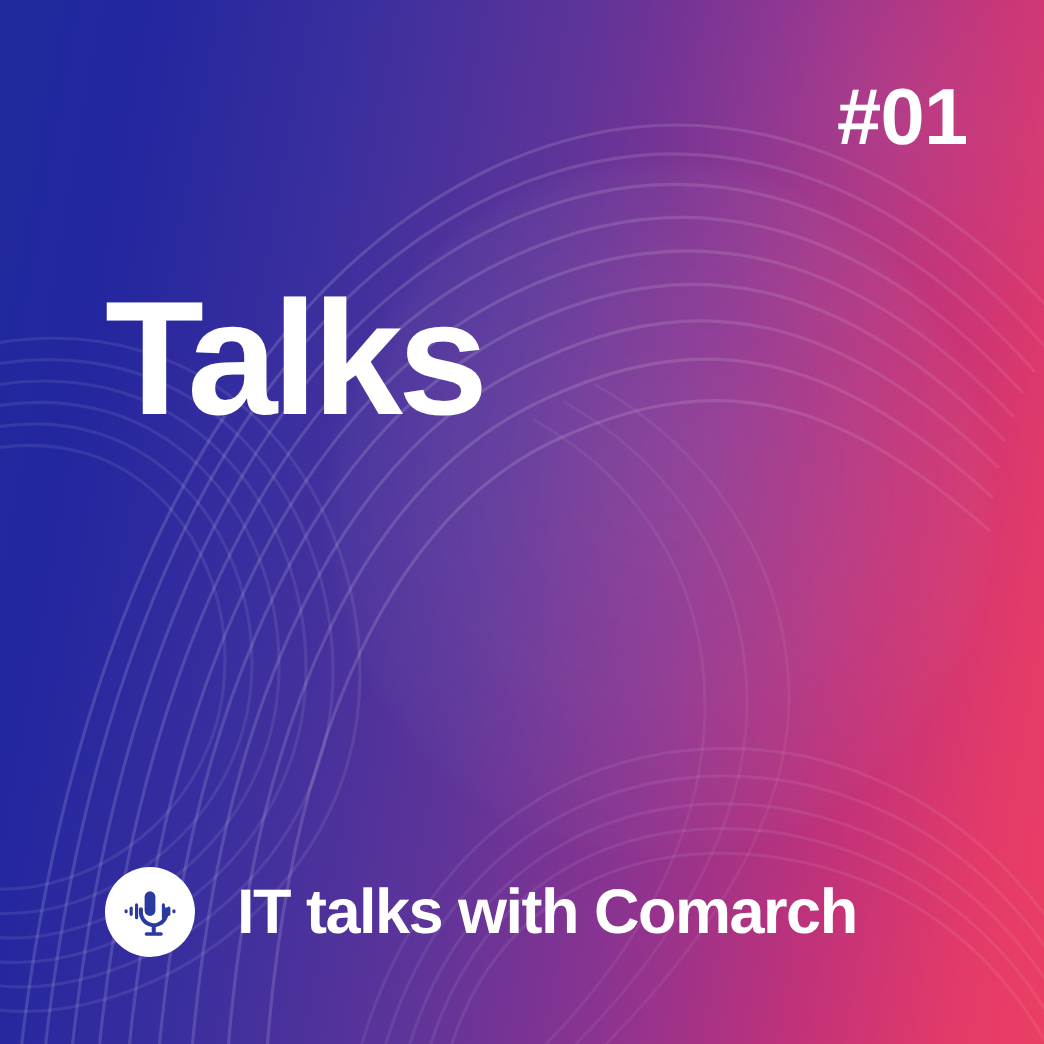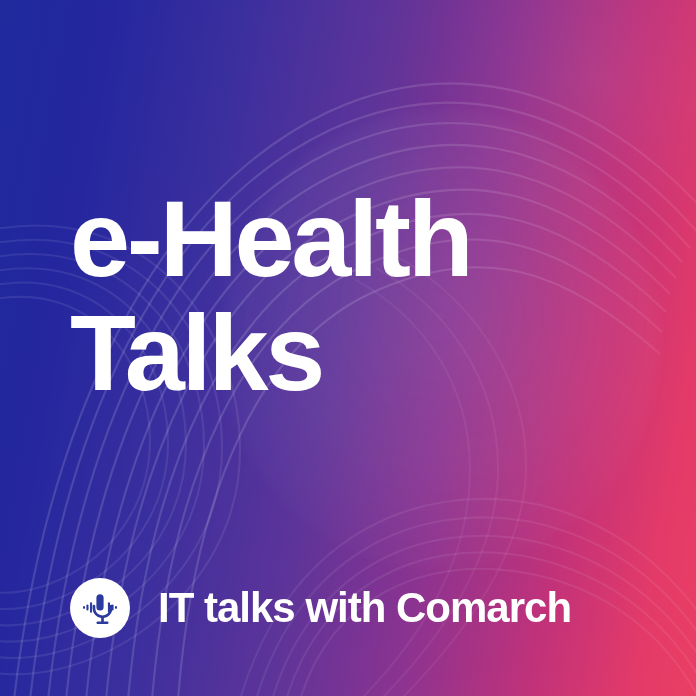--- a/index.html
+++ b/index.html
@@ -162,23 +162,23 @@
       <path d="M 240,700 C 286,540 412,480 536,504 C 642,528 708,606 748,700"></path>
     </g>
 
     <g fill="none" stroke="#ffffff" stroke-opacity="0.06" stroke-width="2">
       <path d="M 360,700 C 420,640 470,560 470,470 C 470,380 420,316 356,280"></path>
       <path d="M 380,700 C 444,636 498,554 498,468 C 498,376 444,306 376,268"></path>
       <path d="M 400,700 C 468,632 526,548 526,466 C 526,372 468,296 396,256"></path>
     </g>
   </svg>
 
+  <div class="episode">#01</div>
 
   <div class="title">
-    <span class="title-line">e-Health</span>
     <span class="title-line">Talks</span>
   </div>
 
   <div class="footer">
     <div class="mic-badge">
       <svg width="42" height="42" viewBox="0 0 42 42" aria-hidden="true">
         <g fill="#2b3a9e">
           <rect x="17.4" y="7.2" width="7.2" height="16.4" rx="3.6"></rect>
           <path d="M13.6 19.1 a1.35 1.35 0 0 1 2.7 0 v2.1 a7.2 7.2 0 0 0 9.4 6.9 a7.2 7.2 0 0 0 5 -6.9 v-2.1 a1.35 1.35 0 0 1 2.7 0 v2.1 a9.9 9.9 0 0 1 -8.55 9.8 v3.5 h3.5 a1.2 1.2 0 0 1 0 2.4 h-9.7 a1.2 1.2 0 0 1 0 -2.4 h3.5 v-3.5 a9.9 9.9 0 0 1 -8.55 -9.8 z"></path>
           <rect x="11.0" y="15.2" width="2.1" height="10.6" rx="1.05"></rect>

